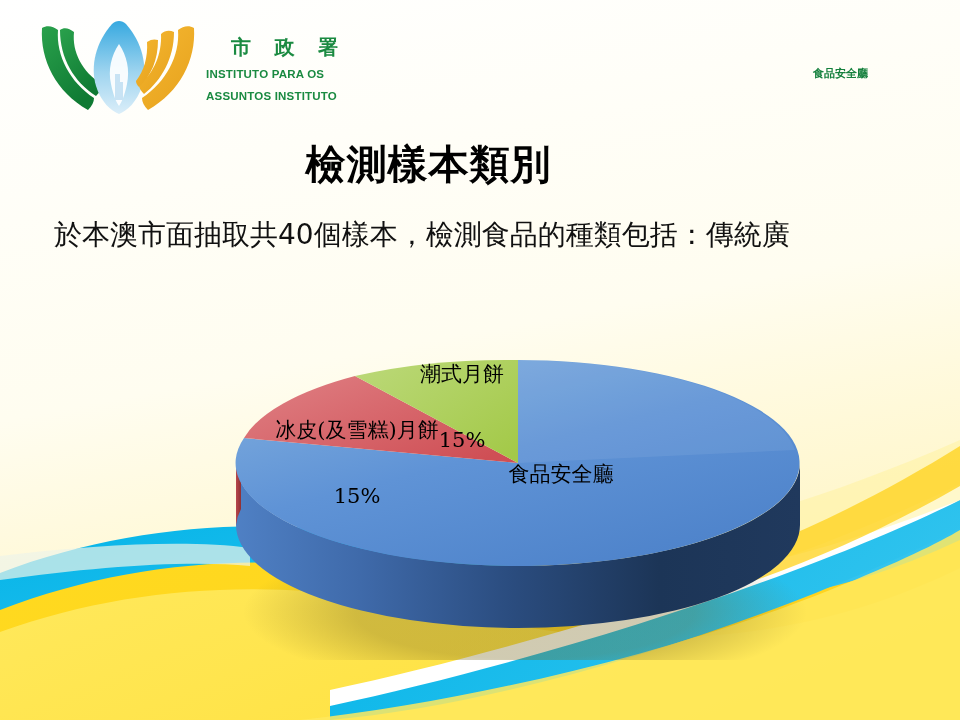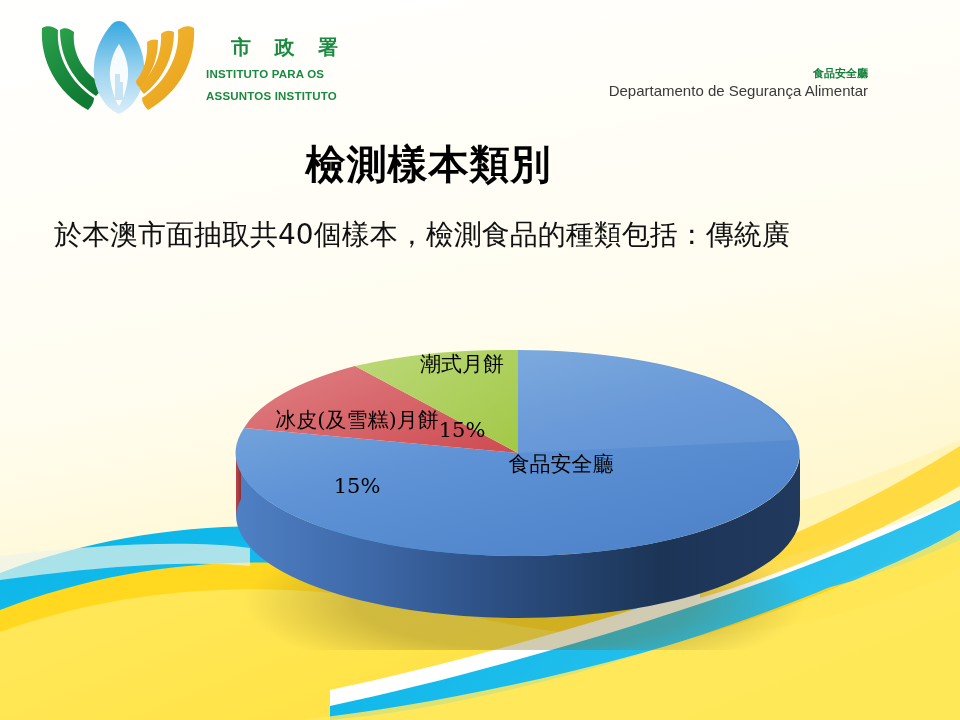--- a/index.html
+++ b/index.html
@@ -115,21 +115,21 @@
     color: #111111;
     line-height: 1.78;
     letter-spacing: 0px;
     z-index: 6;
   }
   #body-text div { white-space: nowrap; }
 
   
   #chart-area {
     position: absolute;
-    left: 0; top: 320px;
+    left: 0; top: 330px;
     width: 960px; height: 330px;
     z-index: 3;
   }
   .pie-label {
     position: absolute;
     font-family: "DejaVu Serif", "Liberation Serif", serif;
     font-size: 21px;
     font-weight: normal;
     color: #000000;
     text-align: center;
@@ -244,21 +244,20 @@
 
       <div id="logo-text">
         <div class="logo-cn">市 政 署</div>
         <div class="logo-pt">INSTITUTO PARA OS</div>
         <div class="logo-pt">ASSUNTOS INSTITUTO</div>
       </div>
     </div>
 
     <div id="dept-block">
       <div id="dept-cn">食品安全廳</div>
-      <div id="dept-pt">Departamento de Segurança Alimentar</div>
     </div>
   </div>
 
   <div id="slide-title">檢測樣本類別</div>
 
   <div id="body-text">
     <div>於本澳市面抽取共40個樣本，檢測食品的種類包括：傳統廣</div>
   </div>
 
   <div id="chart-area">

